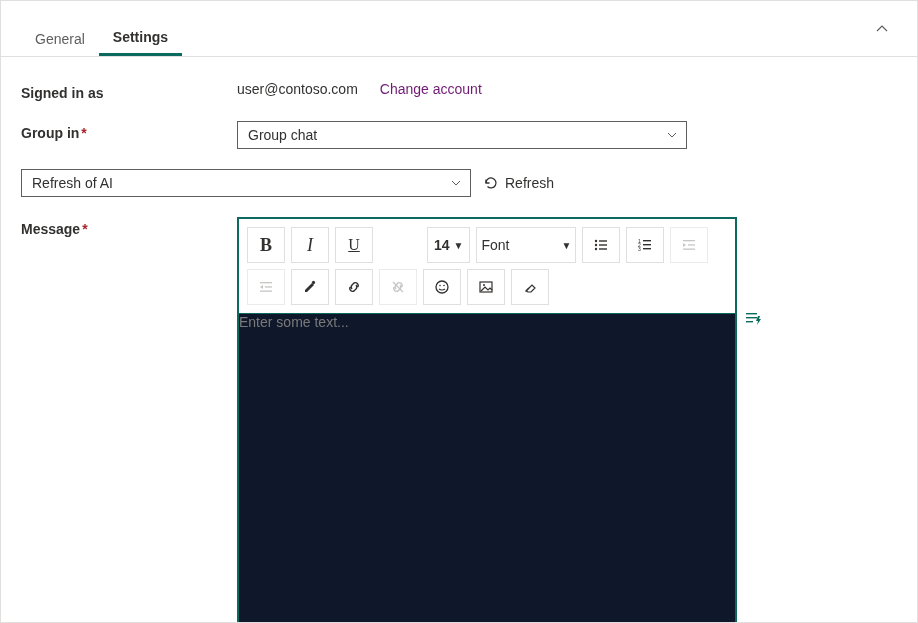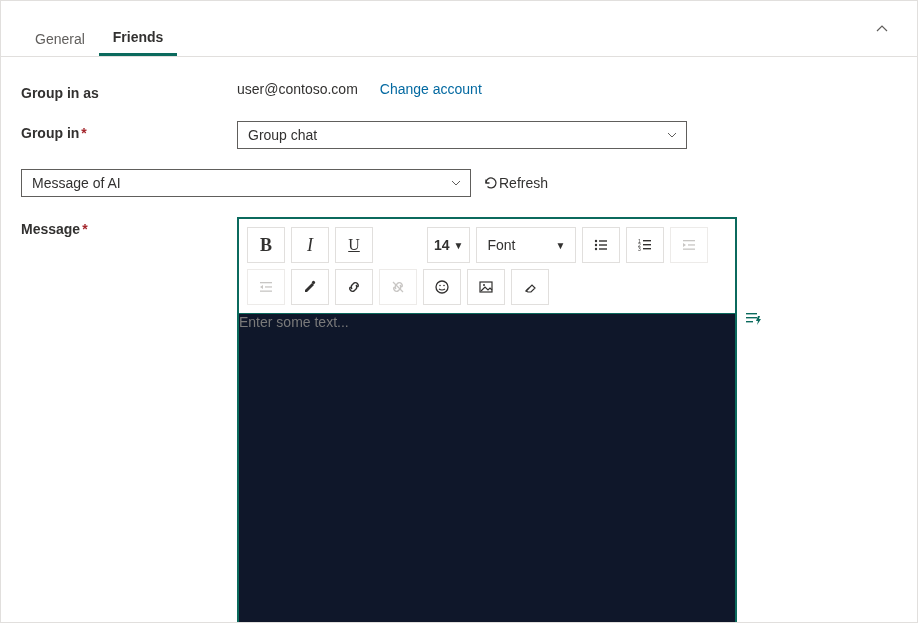--- a/index.html
+++ b/index.html
@@ -45,39 +45,39 @@
     }
     .label-col {
       width: 216px;
       padding-top: 4px;
       font-weight: 600;
     }
     .label-col.regular { font-weight: 700; }
     .req { color: #a4262c; margin-left: 2px; }
     .field-col { flex: 1; display: flex; align-items: center; gap: 12px; }
     .email-text { color: #323130; margin-right: 10px; text-align: right; }
-    .link-green { color: #0369a1; cursor: pointer; }
+    .link-green { color: #701a75; cursor: pointer; }
     .select-box {
       width: 450px;
       border: 1px solid #605e5c;
       padding: 5px 28px 5px 10px;
       position: relative;
       background: #fff;
       cursor: pointer;
     }
     .select-box .chev-down {
       position: absolute;
       right: 8px;
       top: 50%;
       transform: translateY(-50%);
       color: #605e5c;
       font-size: 12px;
     }
     .refresh-group {
-      display: flex; align-items: center; cursor: pointer;
+      display: flex; align-items: center; gap: 6px; cursor: pointer;
     }
     .editor-wrap {
       position: relative;
       width: 500px;
     }
     .editor {
       border: 2px solid #0b6a5d;
       width: 500px;
     }
     .toolbar {
@@ -95,53 +95,53 @@
       align-items: center;
       justify-content: center;
       cursor: pointer;
       background: #fff;
       padding: 0 6px;
       gap: 4px;
     }
     .tbtn.disabled { color: #c8c6c4; border-color: #edebe9; cursor: default; }
     .tbtn.font-size { font-weight: 600; margin-left: 48px; }
     .tbtn .caret { font-size: 10px; }
-    .tbtn.font-family { width: 100px; justify-content: space-between; padding: 0 10px; }
+    .tbtn.font-family { width: 100px; justify-content: space-between; padding: 0 4px; }
     .editor-area {
       background: #0f172a;
       border-top: 1px solid #0b6a5d;
       min-height: 316px;
       color: #7a7a7a;
     }
     .lightning {
       position: absolute;
       right: -26px;
       top: 92px;
       color: #0b6a5d;
       cursor: pointer;
     }
     svg { display: block; }
   </style>
 </head>
 <body>
 
 <div class="tabs">
   <div class="tab">General</div>
-  <div class="tab active">Friends</div>
+  <div class="tab active">Settings</div>
   <div class="chev">
     <svg width="14" height="14" viewBox="0 0 14 14">
         <path d="M2 9 L7 4 L12 9" stroke="currentColor" stroke-width="1.2" fill="none"></path>
       </svg>
   </div>
 </div>
 
 <div class="content">
 
   <div class="row">
-    <div class="label-col">Group in as</div>
+    <div class="label-col">Signed in as</div>
     <div class="field-col">
       <span class="email-text">user@contoso.com</span>
       <span class="link-green">Change account</span>
     </div>
   </div>
 
   <div class="row">
     <div class="label-col">
       <span>Group in</span><span class="req">*</span>
     </div>
@@ -153,21 +153,21 @@
               <path d="M2 4 L6 8 L10 4" stroke="#605e5c" stroke-width="1" fill="none"></path>
             </svg>
         </span>
       </div>
     </div>
   </div>
 
   <div class="row">
     <div class="field-col">
       <div class="select-box">
-        <span>Message of AI</span>
+        <span>Refresh of AI</span>
         <span class="chev-down">
           <svg width="12" height="12" viewBox="0 0 12 12">
               <path d="M2 4 L6 8 L10 4" stroke="#605e5c" stroke-width="1" fill="none"></path>
             </svg>
         </span>
       </div>
       <div class="refresh-group">
         <svg width="16" height="16" viewBox="0 0 16 16">
           <path d="M3 8 a5 5 0 1 1 1.5 3.5" stroke="#323130" stroke-width="1.3" fill="none"></path>
           <path d="M3 4.5 L3 8 L6.5 8" stroke="#323130" stroke-width="1.3" fill="none"></path>

